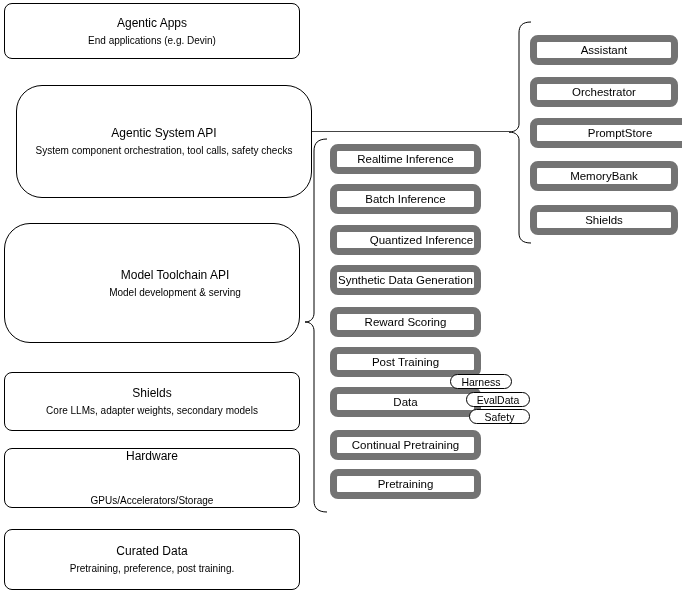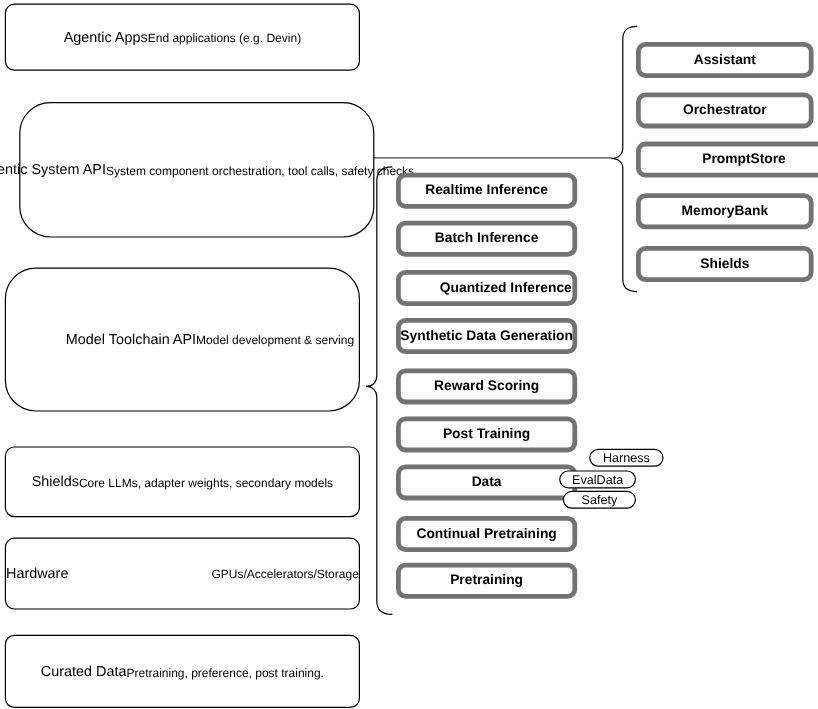--- a/index.html
+++ b/index.html
@@ -11,41 +11,40 @@
     font-family: "Liberation Sans", sans-serif;
     color: #000000;
     overflow: hidden;
   }
   .node {
     position: absolute;
     box-sizing: border-box;
     background: #ffffff;
     border: 1px solid #000000;
     display: flex;
-    flex-direction: row;
+    flex-direction: column;
     align-items: center;
     justify-content: center;
     text-align: center;
   }
   .r8  { border-radius: 8px; }
   .r26 { border-radius: 26px; }
   .node-title { font-size: 12px; line-height: 15px; white-space: nowrap; }
   .node-sub   { font-size: 10px; line-height: 13px; margin-top: 3px; white-space: nowrap; }
   .chip {
     position: absolute;
     box-sizing: border-box;
     background: #ffffff;
-    border: 4px solid #737373;
+    border: 7px solid #737373;
     border-radius: 8px;
     display: flex;
     align-items: center;
     justify-content: center;
     font-size: 11.5px;
     white-space: nowrap;
-    font-weight: bold;
   }
   .pill {
     position: absolute;
     box-sizing: border-box;
     background: #ffffff;
     border: 1px solid #000000;
     border-radius: 8px;
     display: flex;
     align-items: center;
     justify-content: center;
@@ -105,21 +104,21 @@
   <div class="chip" style="left:330px; top:144px; width:151px; height:30px;">Realtime Inference</div>
   <div class="chip" style="left:330px; top:184px; width:151px; height:30px;">Batch Inference</div>
   <div class="chip" style="left:330px; top:225px; width:151px; height:30px;padding-left:32px;">Quantized Inference</div>
   <div class="chip" style="left:330px; top:265px; width:151px; height:30px;">Synthetic Data Generation</div>
   <div class="chip" style="left:330px; top:307px; width:151px; height:30px;">Reward Scoring</div>
   <div class="chip" style="left:330px; top:347px; width:151px; height:30px;">Post Training</div>
   <div class="chip" style="left:330px; top:387px; width:151px; height:30px;">Data</div>
   <div class="chip" style="left:330px; top:430px; width:151px; height:30px;">Continual Pretraining</div>
   <div class="chip" style="left:330px; top:469px; width:151px; height:30px;">Pretraining</div>
 
-  <div class="pill" style="left:491px; top:374px; width:62px; height:15px;">Harness</div>
+  <div class="pill" style="left:450px; top:374px; width:62px; height:15px;">Harness</div>
   <div class="pill" style="left:466px; top:392px; width:64px; height:15px;">EvalData</div>
   <div class="pill" style="left:469px; top:409px; width:61px; height:15px;">Safety</div>
 
   <div class="chip" style="left:530px; top:35px; width:148px; height:30px;">Assistant</div>
   <div class="chip" style="left:530px; top:77px; width:148px; height:30px;">Orchestrator</div>
   <div class="chip" style="left:530px; top:118px; width:180px; height:30px;">PromptStore</div>
   <div class="chip" style="left:530px; top:161px; width:148px; height:30px;">MemoryBank</div>
   <div class="chip" style="left:530px; top:205px; width:148px; height:30px;">Shields</div>
 
 </div>

